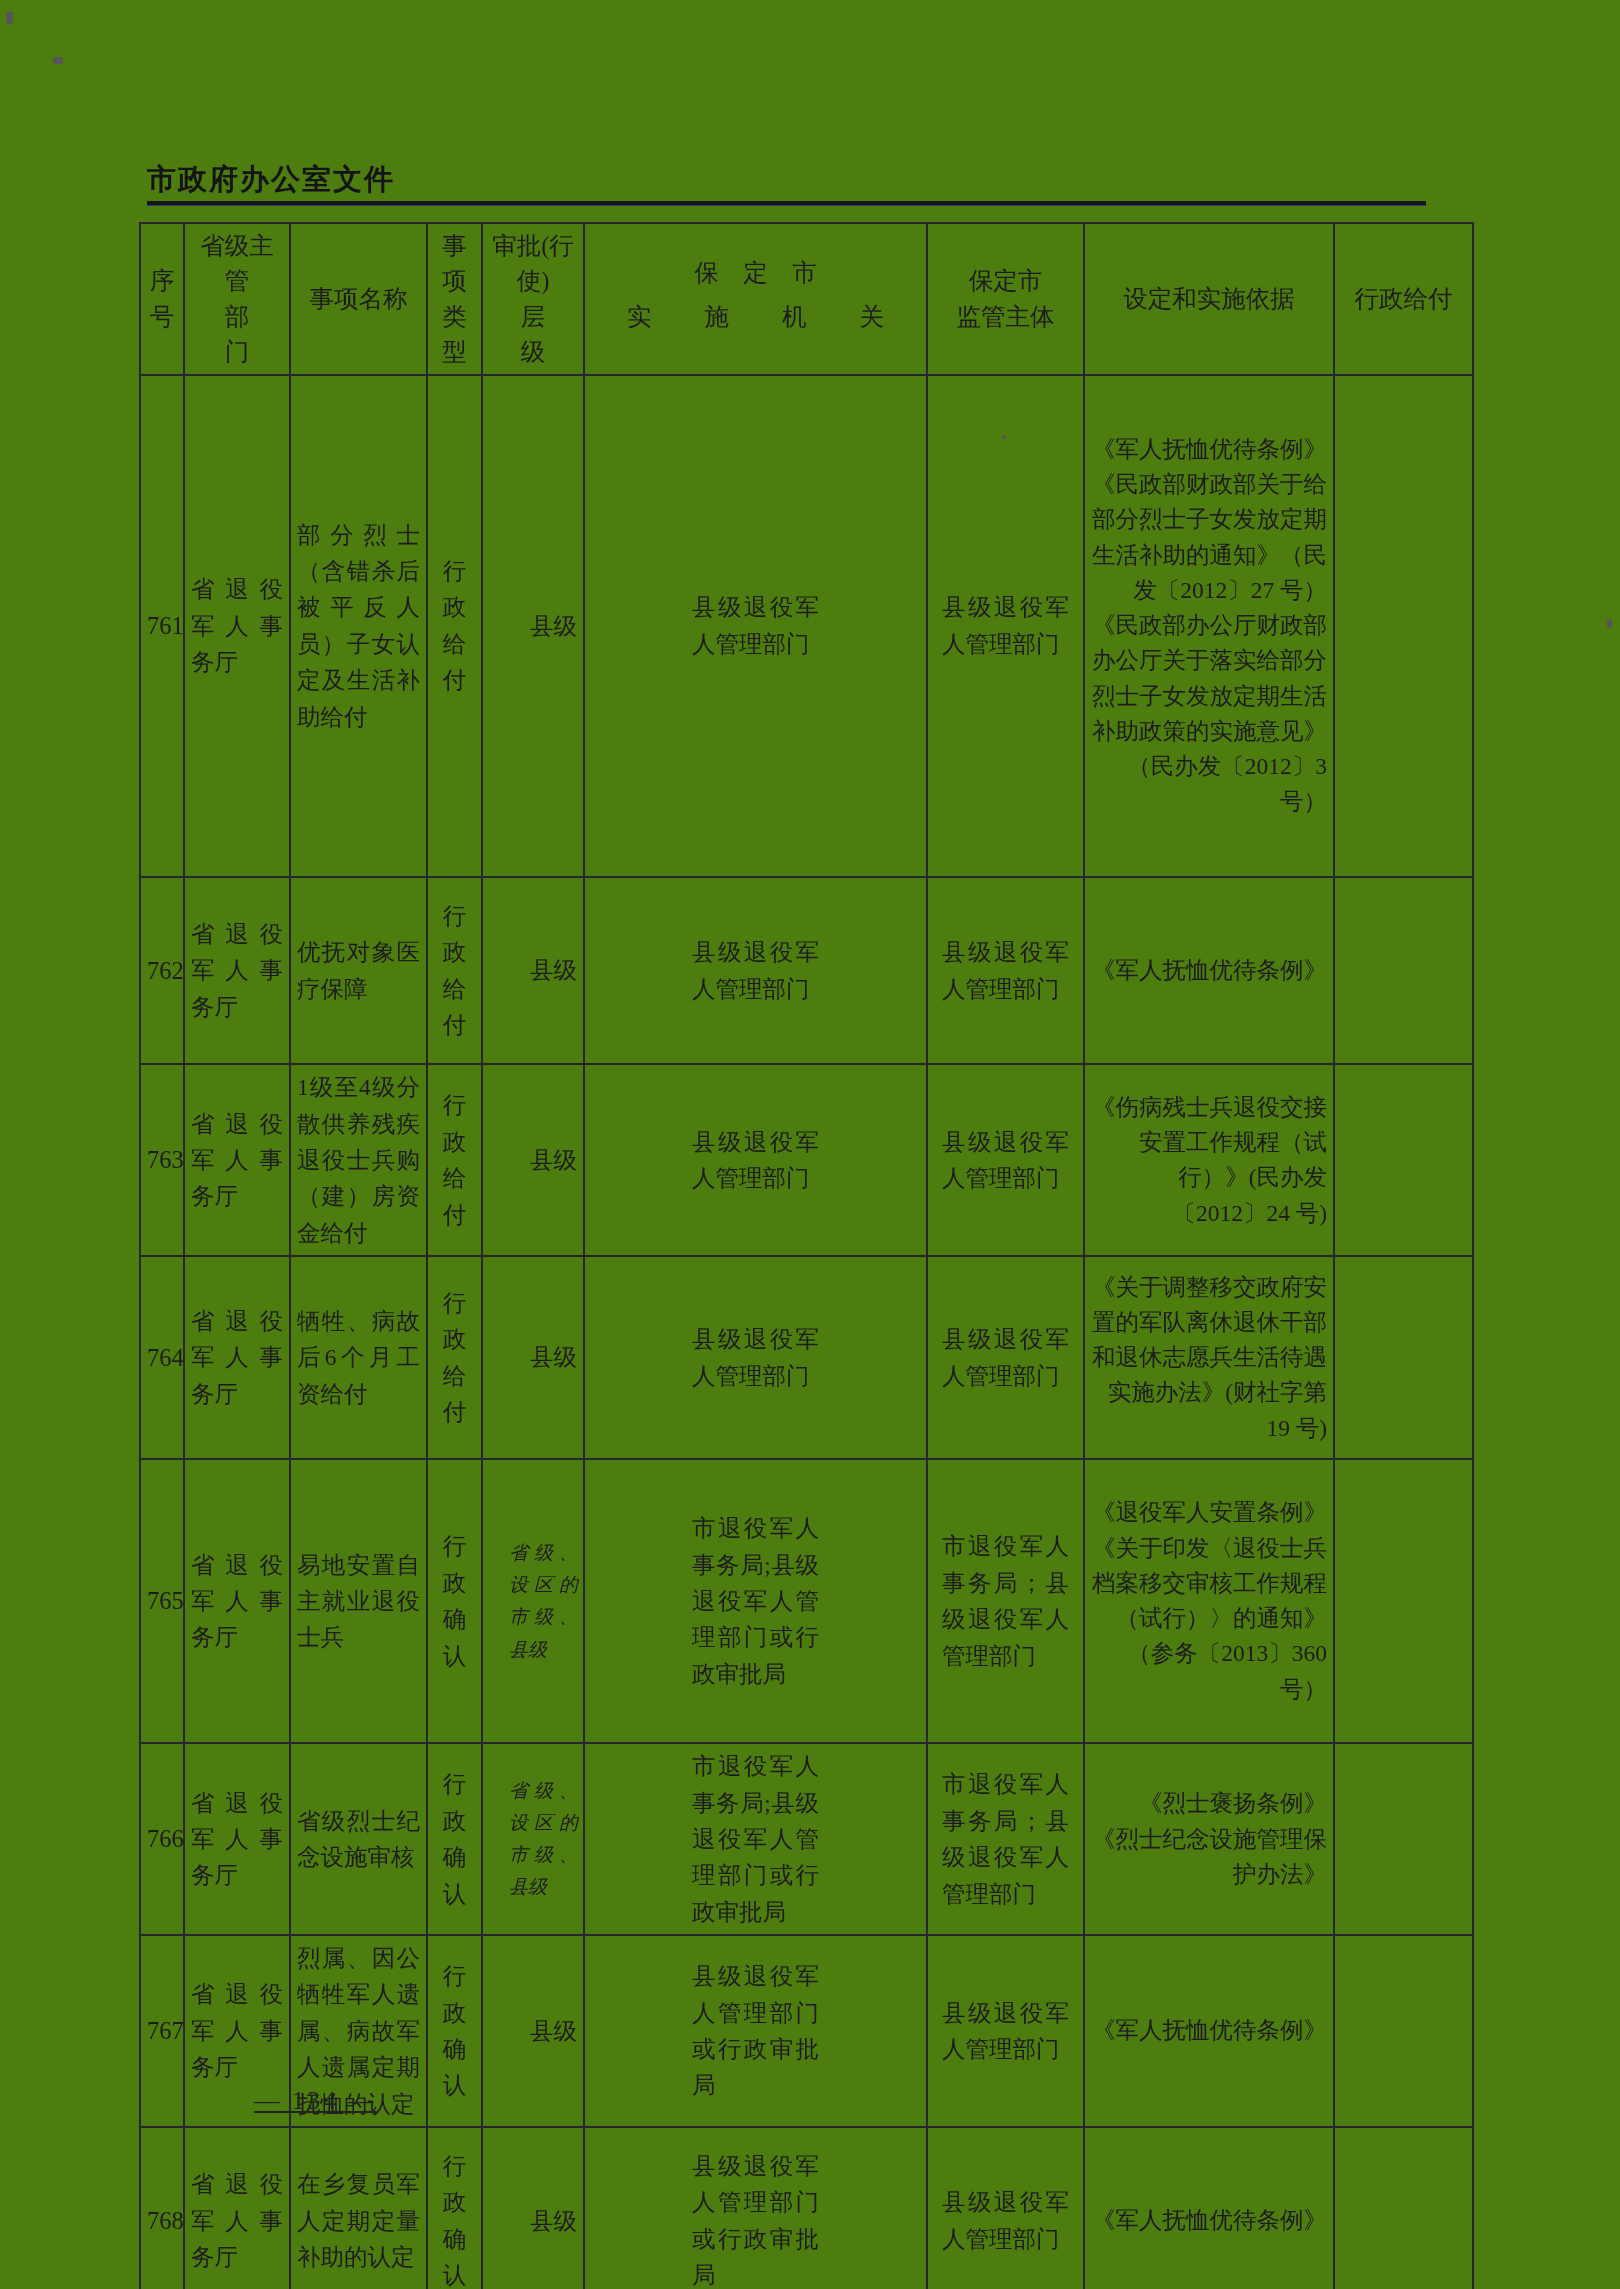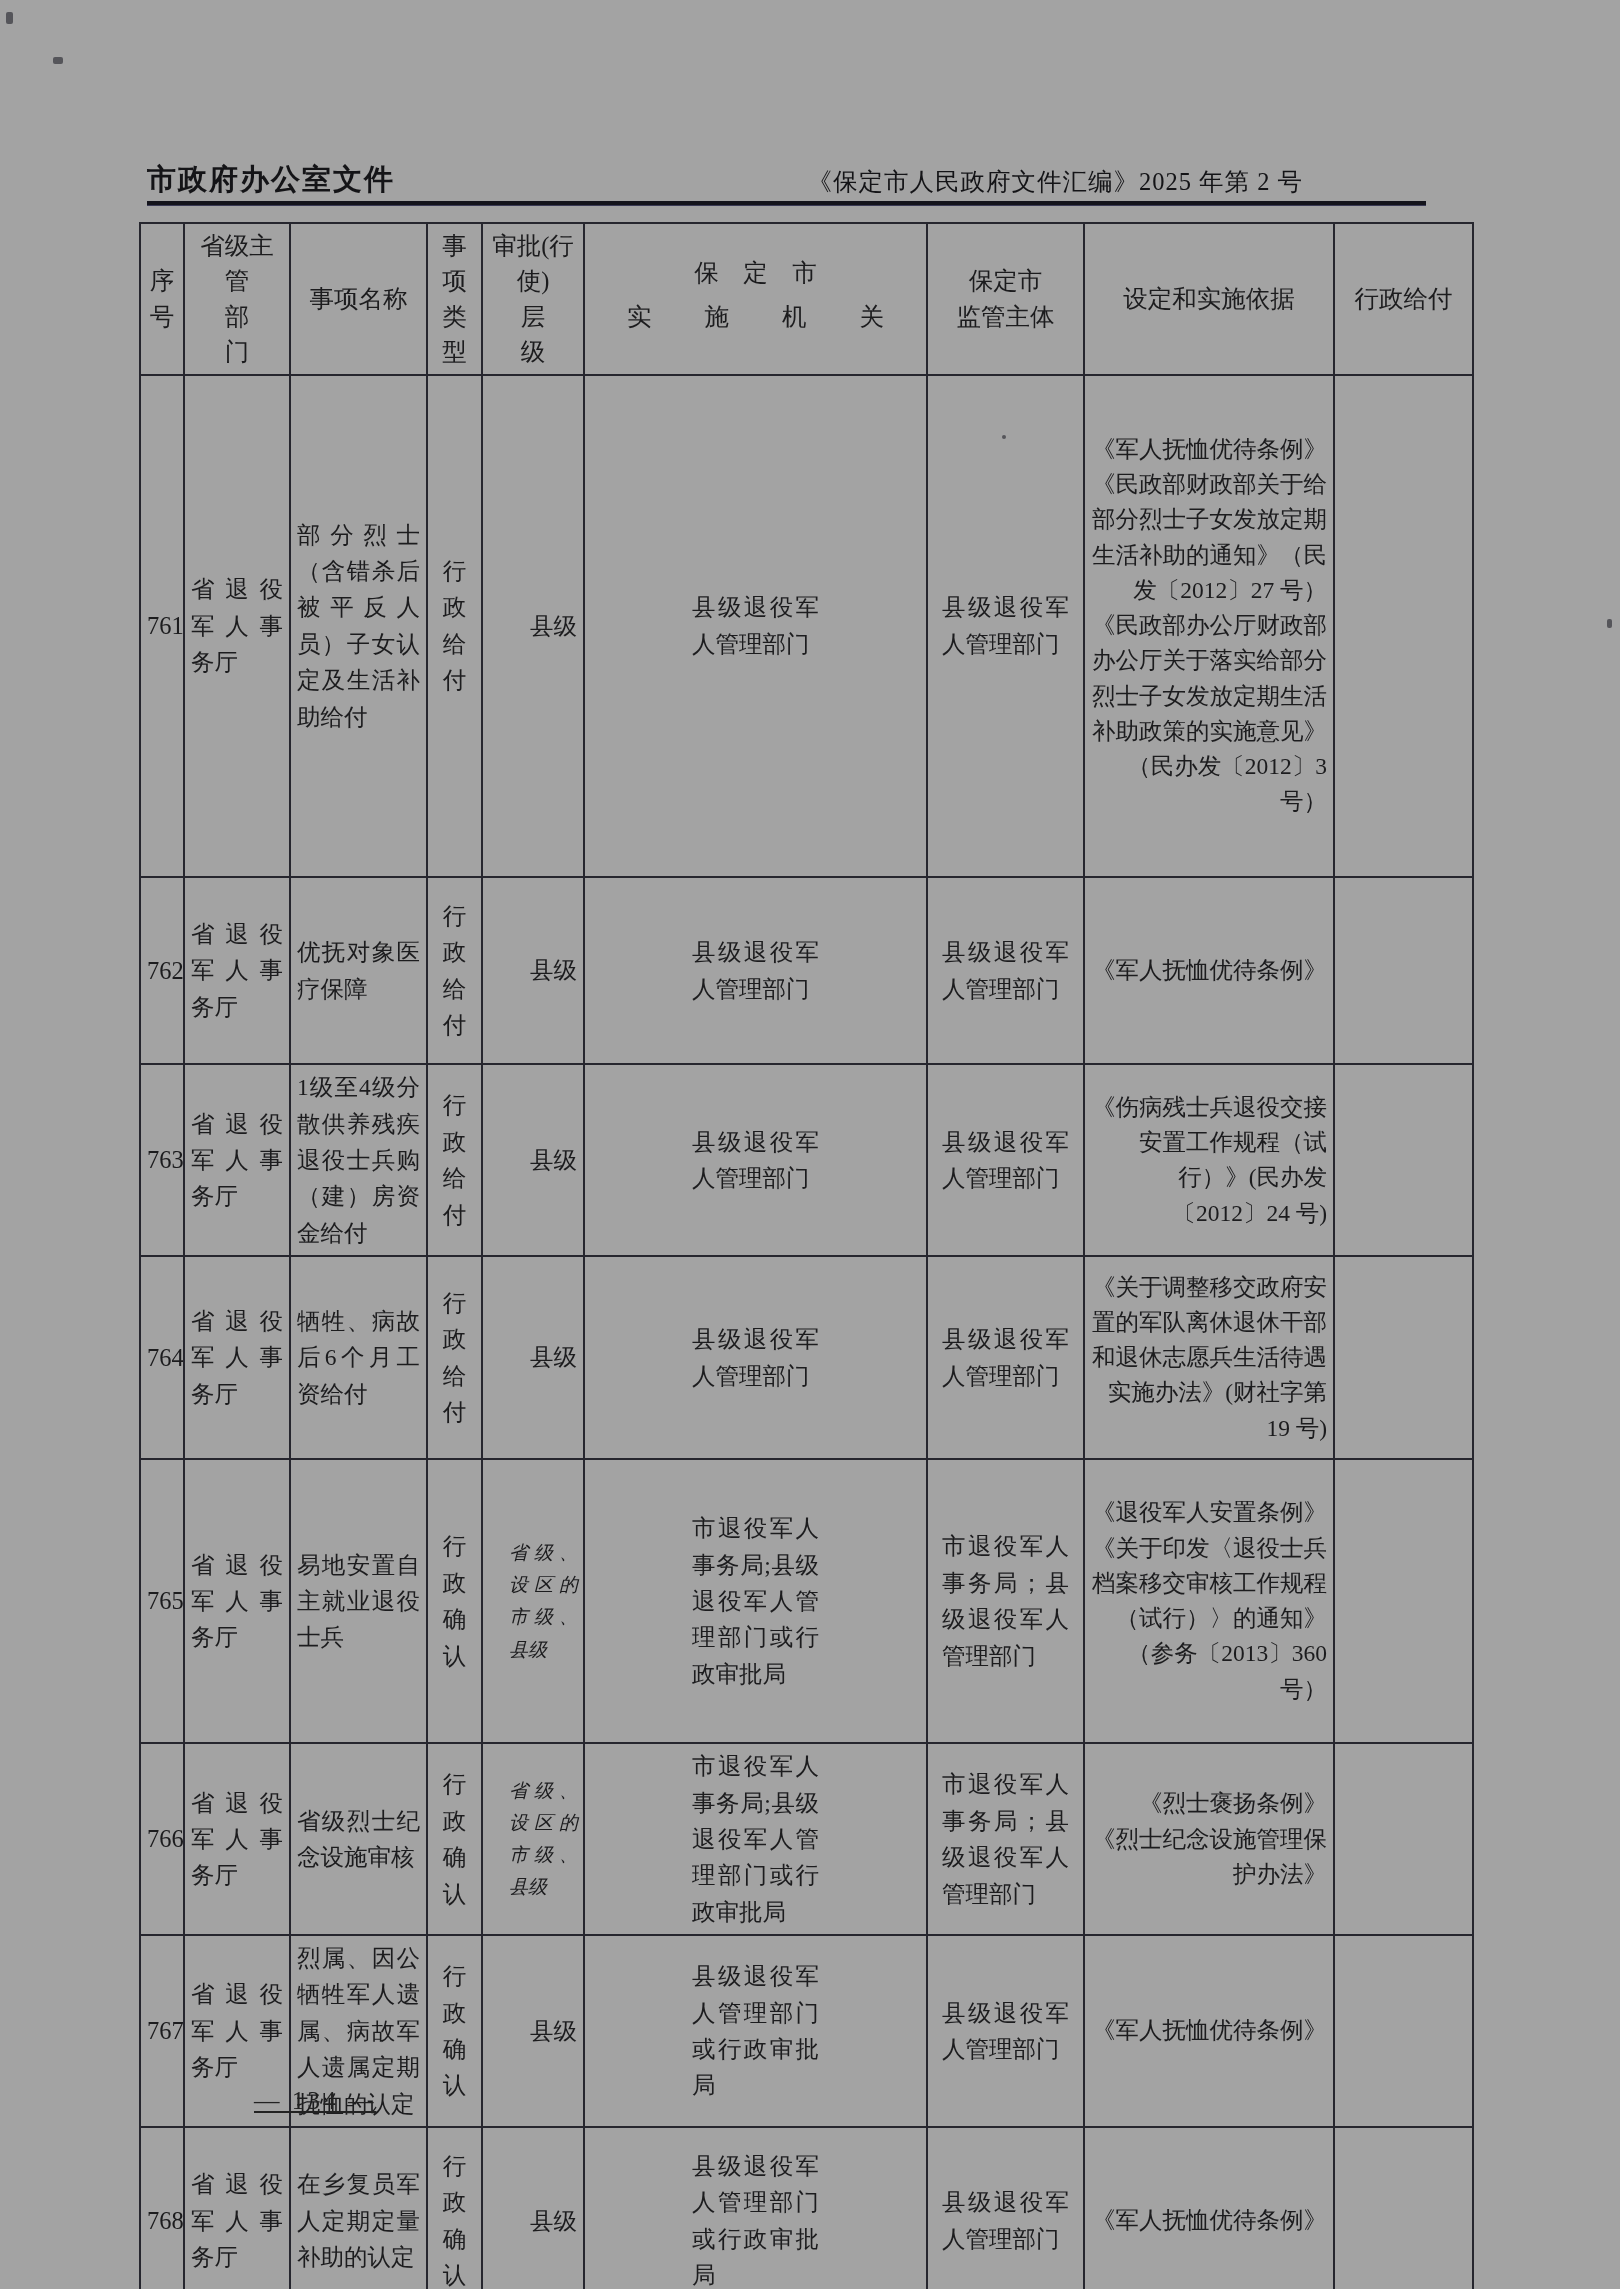--- a/index.html
+++ b/index.html
@@ -6,21 +6,21 @@
   body{
     width:1620px;height:2290px;
     background:#f6f6f3;
     font-family:"Liberation Serif","DejaVu Serif",serif;
     color:#1c1c1e;
     -webkit-font-smoothing:antialiased;
   }
   .page{
     position:relative;
     width:1620px;height:2290px;
-    background:#a3a3a3;
+    background:#4d7c0f;
     overflow:hidden;
   }
   
   .speck{position:absolute;background:#55555a;border-radius:2px;}
   .speck.s1{left:5.9px;top:11.8px;width:6.9px;height:11.8px;}
   .speck.s2{left:53px;top:57px;width:9.8px;height:6.9px;}
   .speck.s3{left:1607px;top:619px;width:4.9px;height:8.8px;}
   .speck.s4{left:1002px;top:435px;width:3.9px;height:3.9px;}
 
   
@@ -88,21 +88,20 @@
 <body>
 
 <div class="page">
 
   <span class="speck s1"></span>
   <span class="speck s2"></span>
   <span class="speck s3"></span>
   <span class="speck s4"></span>
 
   <div class="hdr-left">市政府办公室文件</div>
-  <div class="hdr-right">《保定市人民政府文件汇编》2025 年第 2 号</div>
   <div class="hdr-rule"></div>
 
   <table class="doc">
     <colgroup>
       <col style="width:44px">
         <col style="width:106px">
         <col style="width:137px">
       <col style="width:55px">
         <col style="width:102px">
         <col style="width:343px">

